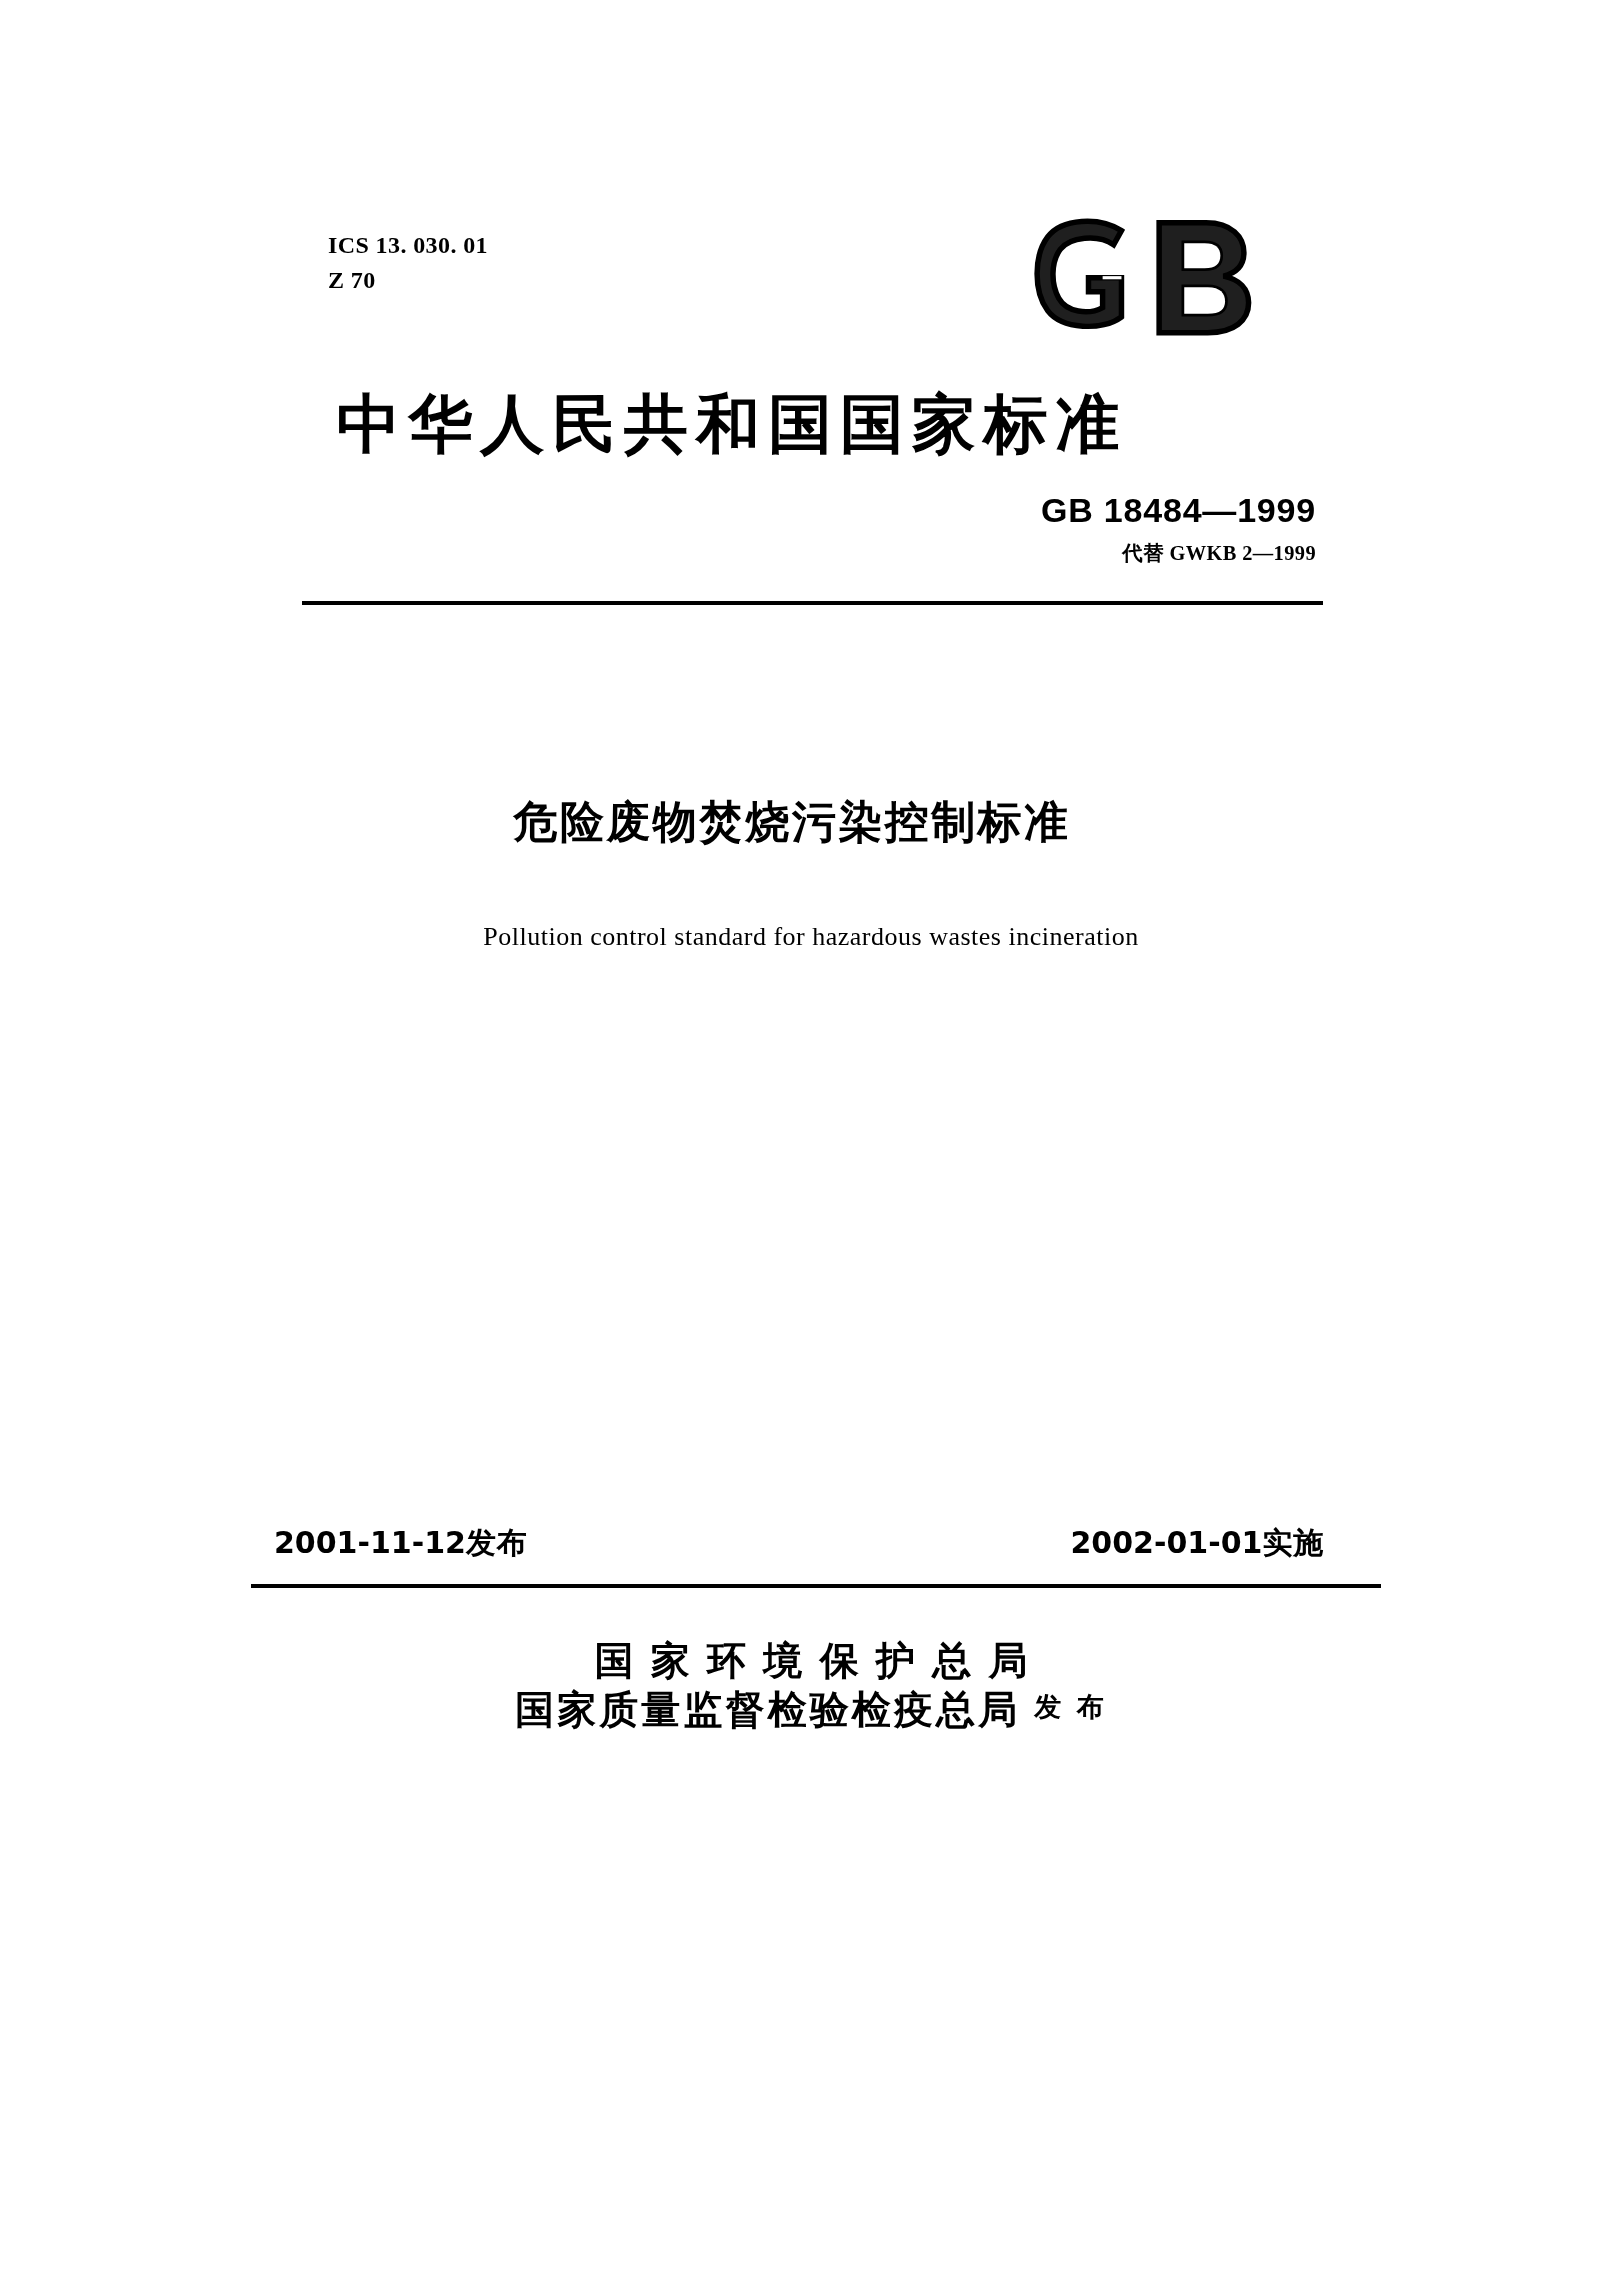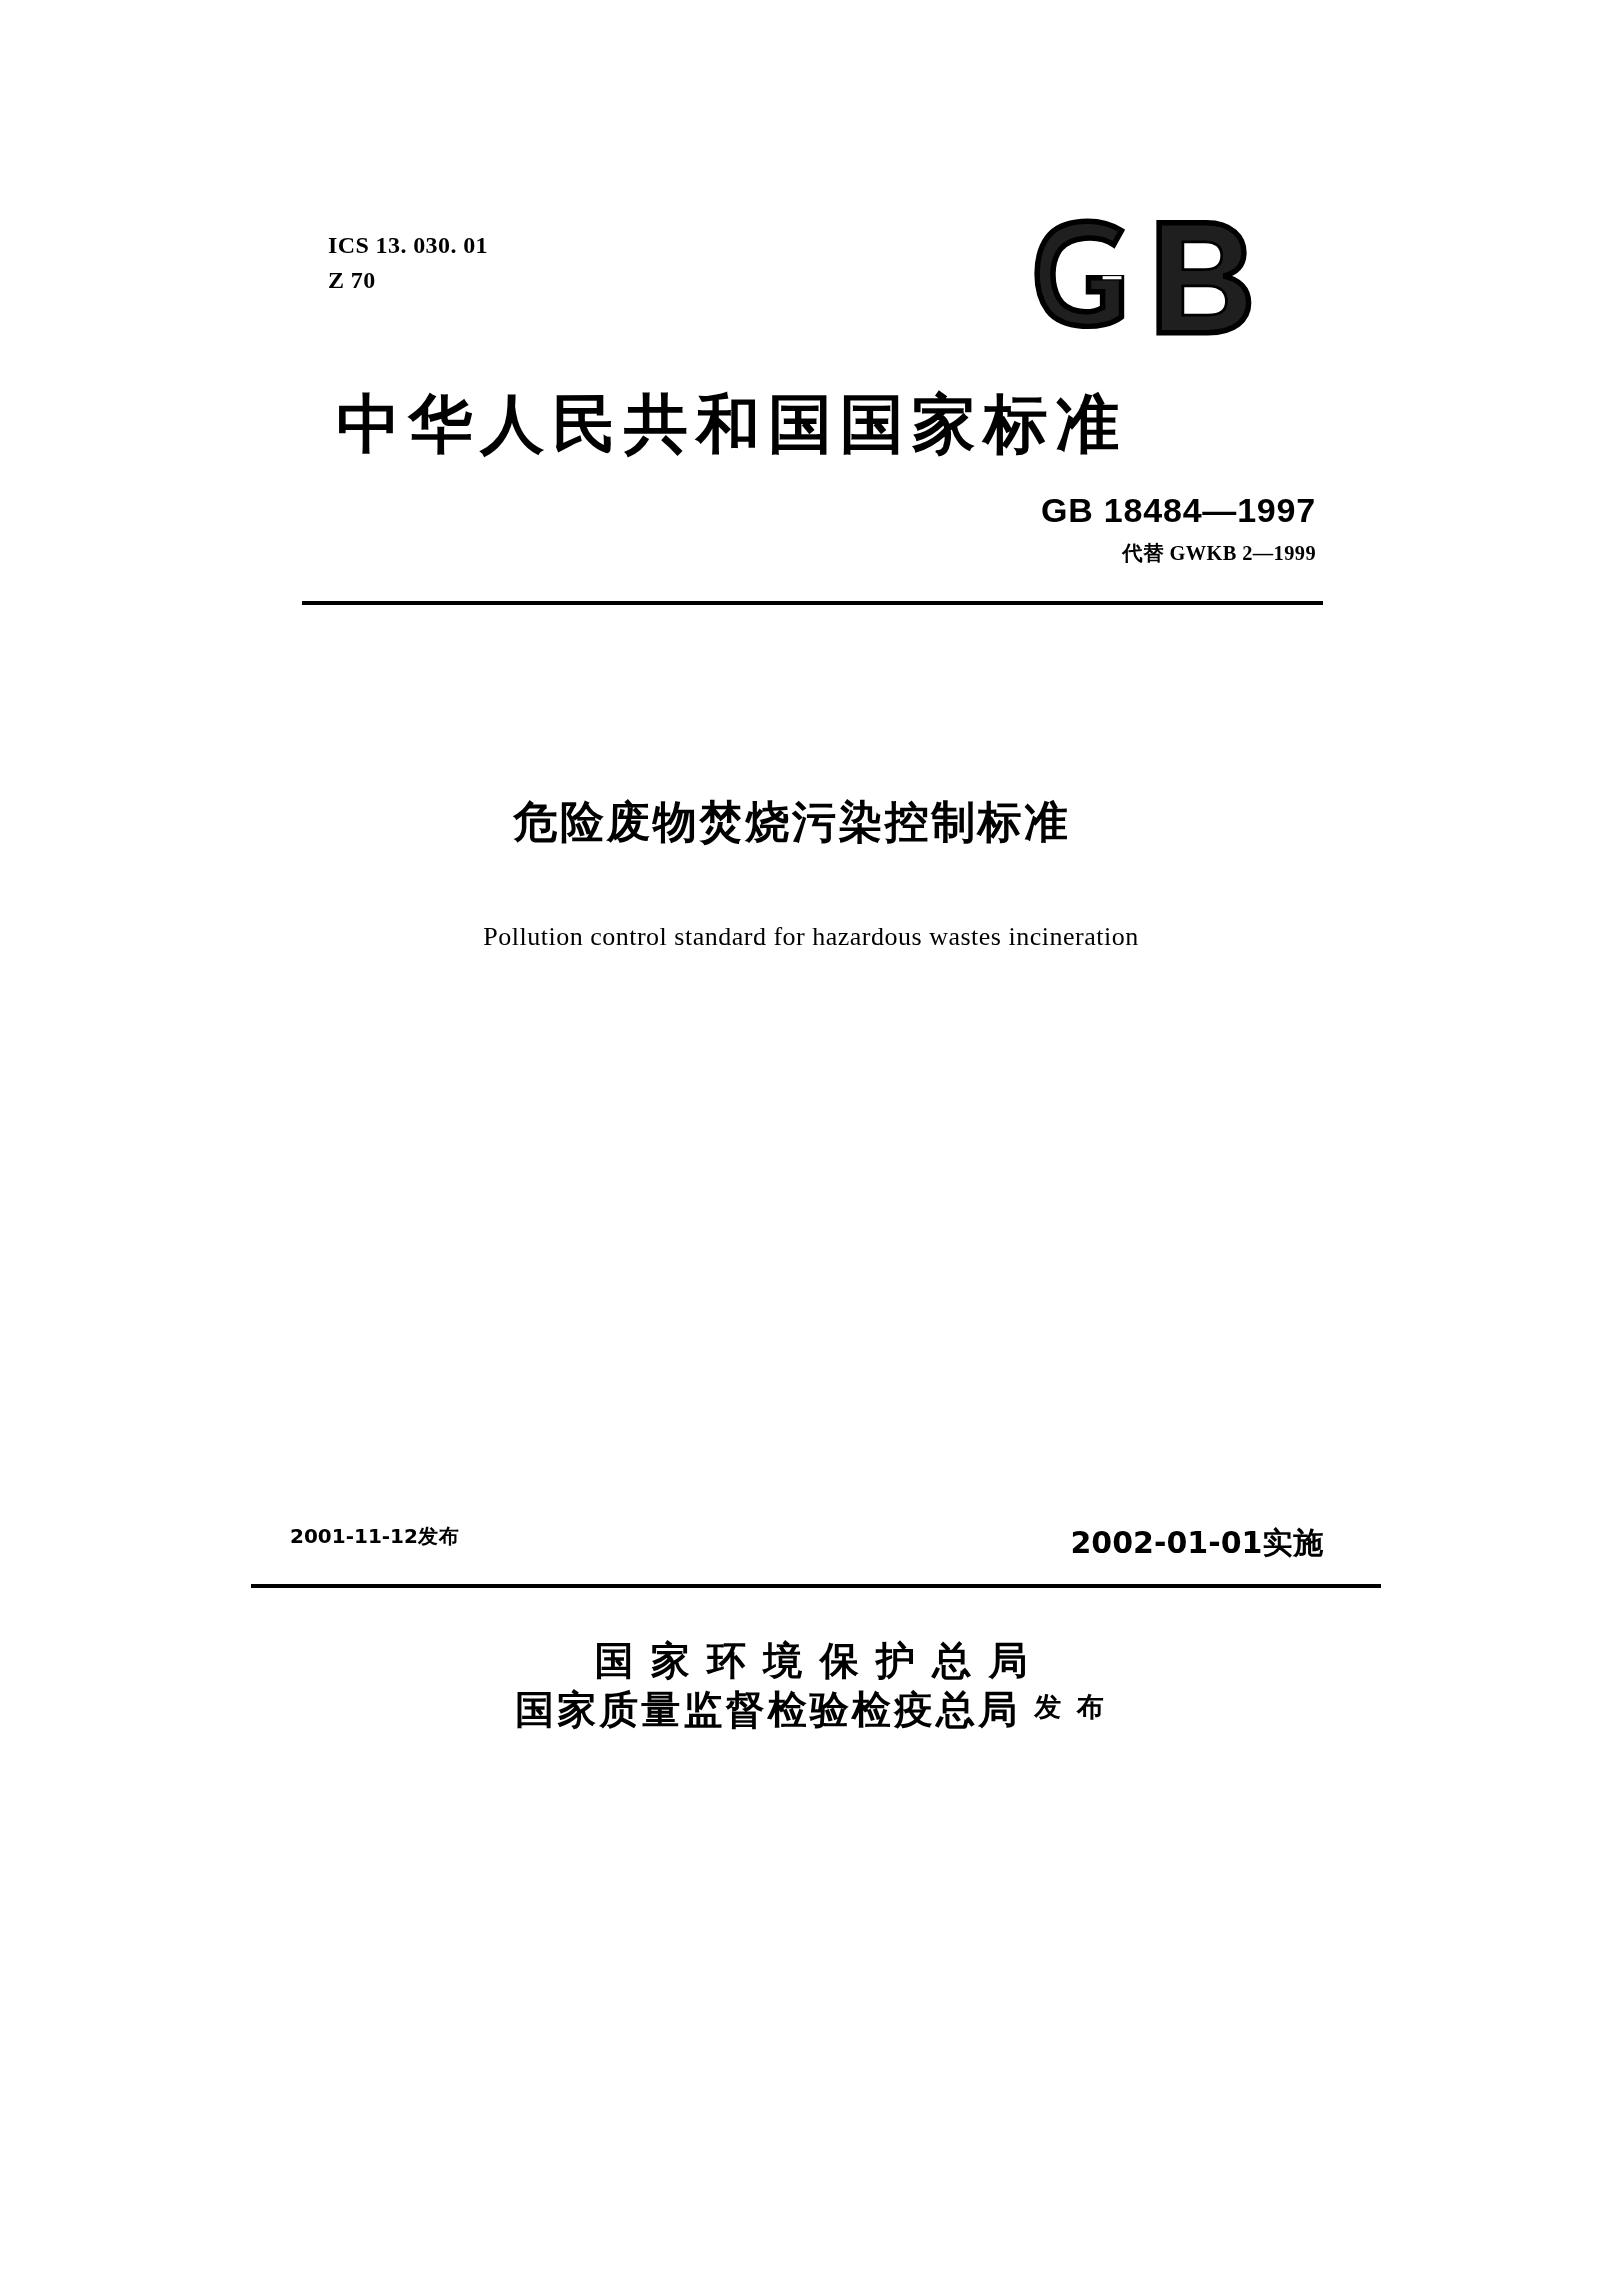--- a/index.html
+++ b/index.html
@@ -117,25 +117,25 @@
     width: 1622px;
     text-align: center;
     font-family: "Liberation Serif", serif;
     font-size: 26px;
     letter-spacing: 0.5px;
   }
 
   
   .date-issue {
     position: absolute;
-    left: 290px;
+    left: 274px;
     top: 1523px;
     font-family: "DejaVu Sans", sans-serif;
     font-weight: bold;
-    font-size: 20px;
+    font-size: 30px;
     white-space: nowrap;
   }
   .date-effect {
     position: absolute;
     right: 298px;
     top: 1523px;
     font-family: "DejaVu Sans", sans-serif;
     font-weight: bold;
     font-size: 30px;
     white-space: nowrap;
@@ -214,21 +214,21 @@
       </g>
       <g fill="none" stroke="#fff" stroke-width="4">
         <path d="M104 86 L128 86"></path>
       </g>
     </svg>
   </div>
 
   <div class="nat-title">中华人民共和国国家标准</div>
 
   <div class="std-number">
-    <div class="num">GB 18484—1997</div>
+    <div class="num">GB 18484—1999</div>
     <div class="replaces">代替 GWKB 2—1999</div>
   </div>
 
   <div class="rule-top"></div>
 
   <div class="doc-title-cn">危险废物焚烧污染控制标准</div>
   <div class="doc-title-en">Pollution control standard for hazardous wastes incineration</div>
 
   <div class="date-issue">
     <span>2001-11-12</span><span class="cn">发布</span>

